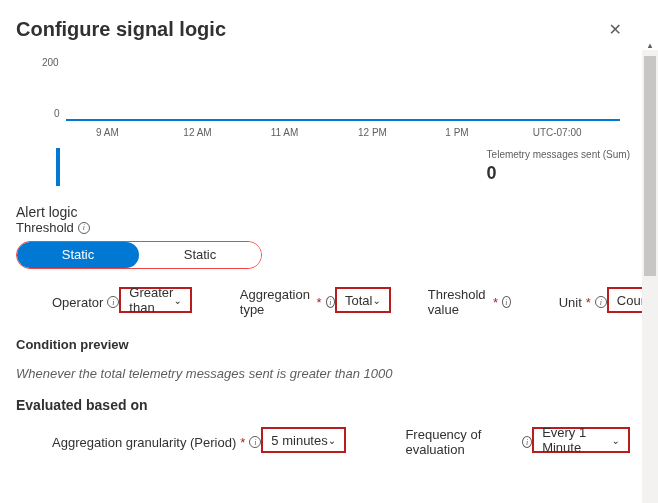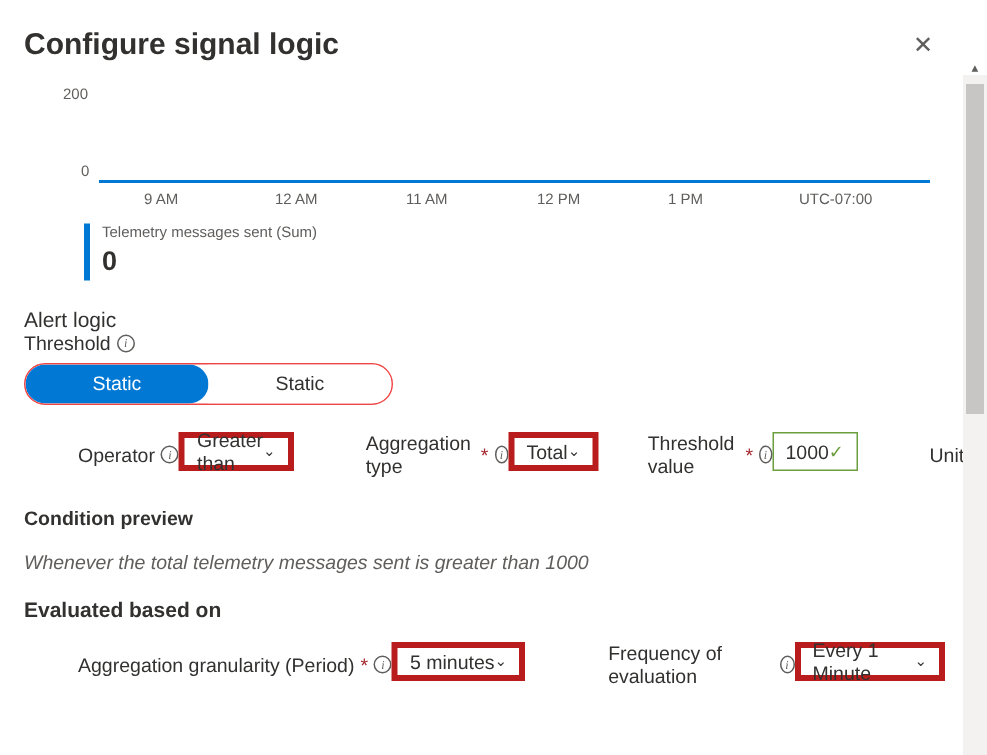--- a/index.html
+++ b/index.html
@@ -8,34 +8,34 @@
     .header { display: flex; justify-content: space-between; align-items: center; margin-bottom: 14px; }
     .title { font-size: 20px; font-weight: 600; color: #323130; }
     .close-x { font-size: 16px; color: #605e5c; cursor: pointer; padding: 4px 8px; }
     .chart-area { margin: 0 0 6px 20px; }
     .y-axis { font-size: 10px; color: #605e5c; }
     .chart-body { position: relative; height: 64px; }
     .axis-line { border-top: 2px solid #0078d4; position: absolute; left: 30px; right: 10px; bottom: 0; }
     .x-labels { display: flex; margin-left: 60px; margin-top: 6px; font-size: 10px; color: #605e5c; }
     .x-labels span { width: 95px; }
     .x-labels .tz { margin-left: auto; margin-right: 10px; }
-    .legend { display: flex; align-items: flex-start; gap: 8px; margin: 10px 0 18px 20px; }
+    .legend { display: flex; align-items: flex-start; gap: 8px; margin: 10px 0 18px 20px; justify-content: space-between; }
     .legend-bar { width: 4px; height: 38px; background: #0078d4; }
     .legend-text { font-size: 10px; color: #605e5c; line-height: 1.3; }
     .legend-value { font-size: 18px; font-weight: 600; color: #323130; margin-top: 2px; }
     .section-title { font-size: 14px; font-weight: 400; margin: 8px 0 0 0; }
     .field-label { font-size: 13px; color: #323130; display: flex; align-items: center; gap: 4px; margin-bottom: 6px; }
     .req { color: #a4262c; }
     .info-icon { width: 12px; height: 12px; border: 1px solid #605e5c; border-radius: 50%; display: inline-flex; align-items: center; justify-content: center; font-size: 8px; color: #605e5c; font-style: italic; font-family: Georgia, serif; }
     .toggle-group { display: flex; width: 246px; border: 1px solid #ef4444; border-radius: 16px; overflow: hidden; height: 28px; margin-bottom: 18px; }
     .toggle-btn { flex: 1; text-align: center; font-size: 13px; line-height: 26px; cursor: pointer; background: #fff; }
     .toggle-btn.active { background: #0078d4; color: #fff; border-radius: 16px; }
     .row { display: flex; gap: 12px; margin-bottom: 14px; }
     .col { display: flex; flex-direction: row; margin-left: 36px; }
-    .select { height: 26px; border: 4px solid #b91c1c; background: #fff; display: flex; align-items: center; justify-content: space-between; padding: 0 8px; font-size: 13px; cursor: pointer; }
+    .select { height: 26px; border: 2px solid #b91c1c; background: #fff; display: flex; align-items: center; justify-content: space-between; padding: 0 8px; font-size: 13px; cursor: pointer; }
     .chev { font-size: 10px; color: #323130; }
     .input-valid { border: 1px solid #6b9e3f; height: 26px; display: flex; align-items: center; justify-content: space-between; padding: 0 8px; font-size: 13px; }
     .check { color: #6b9e3f; font-size: 12px; }
     .preview { font-size: 13px; font-style: italic; color: #605e5c; margin: 4px 0 16px 0; }
     .sub-section { font-size: 14px; font-weight: 600; margin: 4px 0 14px 0; }
     .scrollbar { position: absolute; right: 0; top: 50px; bottom: 0; width: 16px; background: #f3f2f1; }
     .thumb { position: absolute; right: 2px; top: 6px; width: 12px; height: 220px; background: #c8c6c4; }
     .arrow { position: absolute; left: 0; right: 0; text-align: center; font-size: 9px; color: #605e5c; }
     .arrow.up { top: -10px; }
   </style>
@@ -103,24 +103,20 @@
         <span>Total</span>
         <span class="chev">⌄</span>
       </div>
     </div>
     <div class="col" style="width:150px">
       <div class="field-label">
         <span>Threshold value</span>
         <span class="req">*</span>
         <span class="info-icon">i</span>
       </div>
-      <div class="input-valid">
-        <span>1000</span>
-        <span class="check">✓</span>
-      </div>
     </div>
     <div class="col" style="width:150px">
       <div class="field-label">
         <span>Unit</span>
         <span class="req">*</span>
         <span class="info-icon">i</span>
       </div>
       <div class="select">
         <span>Count</span>
         <span class="chev">⌄</span>

